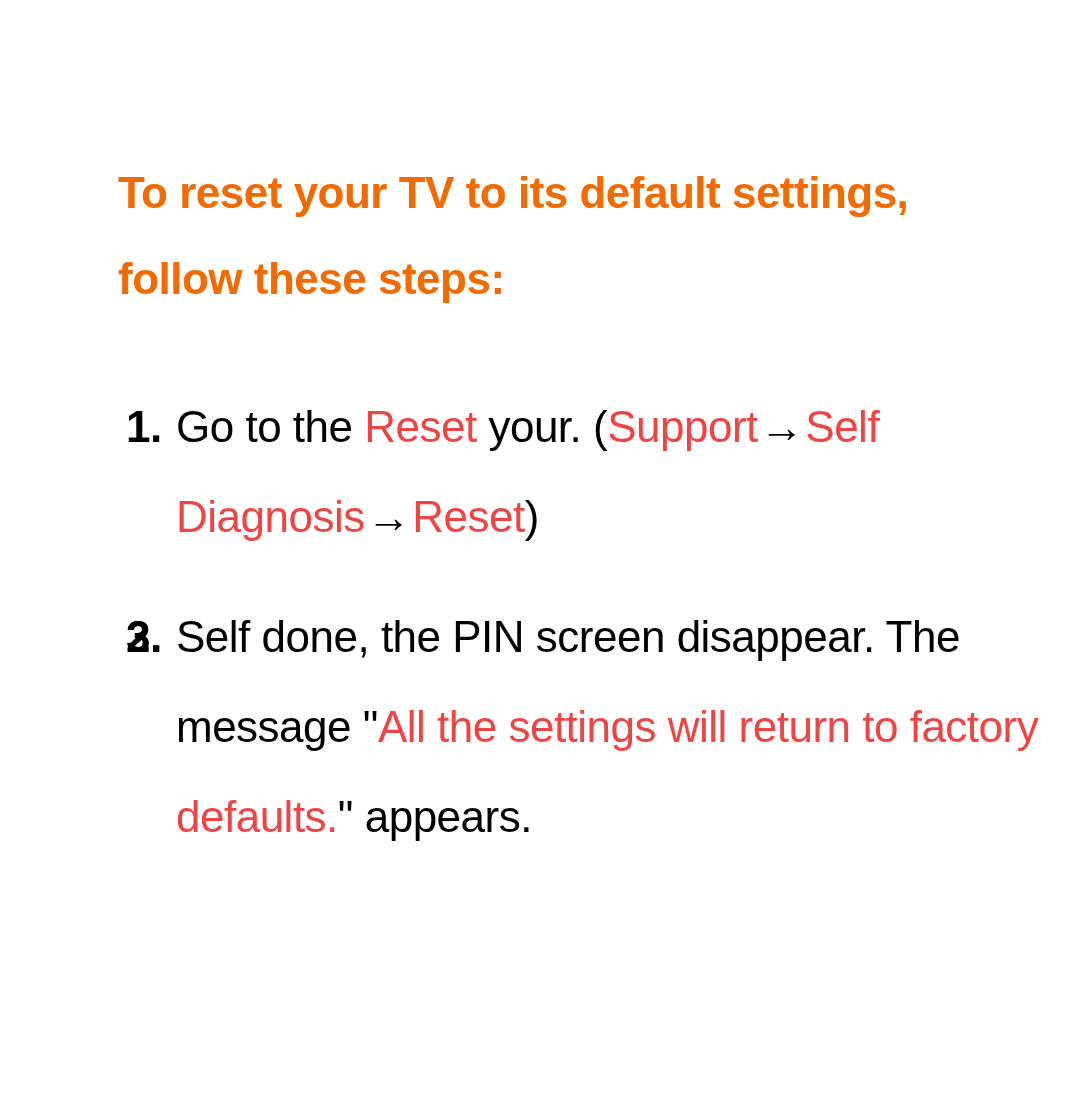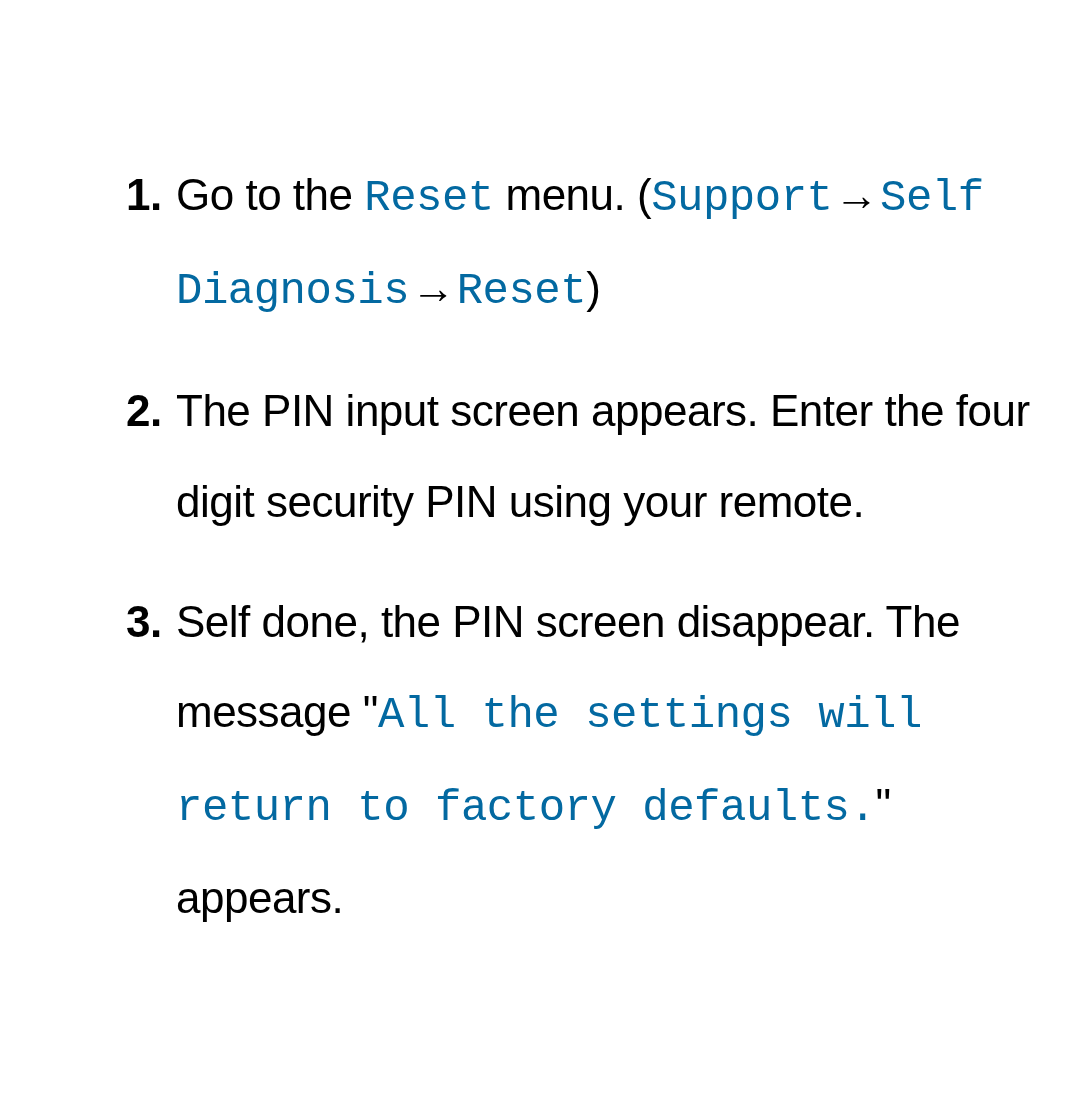--- a/index.html
+++ b/index.html
@@ -38,44 +38,43 @@
     margin-bottom: 30px;
     color: #000000;
   }
   ol.steps > li .num {
     position: absolute;
     left: 8px;
     top: 0;
     font-weight: 700;
   }
   .hl {
-    color: #0369a1;
-    font-family: Liberation Mono, monospace;
+    color: #ef4444;
   }
   .arrow {
     display: inline-block;
     padding: 0 2px;
   }
 </style>
 </head>
 <body>
 
 <div class="page">
 
+  <div class="intro">To reset your TV to its default settings, follow these steps:</div>
 
   <ol class="steps">
 
     <li>
       <span class="num">1.</span>
-      <span>Go to the </span><span class="hl">Reset</span><span> menu. (</span><span class="hl">Support</span><span class="arrow"> → </span><span class="hl">Self Diagnosis</span><span class="arrow"> → </span><span class="hl">Reset</span><span>)</span>
+      <span>Go to the </span><span class="hl">Reset</span><span> your. (</span><span class="hl">Support</span><span class="arrow"> → </span><span class="hl">Self Diagnosis</span><span class="arrow"> → </span><span class="hl">Reset</span><span>)</span>
     </li>
 
     <li>
       <span class="num">2.</span>
-      <span>The PIN input screen appears. Enter the four digit security PIN using your remote.</span>
     </li>
 
     <li>
       <span class="num">3.</span>
       <span>Self done, the PIN screen disappear. The message "</span><span class="hl">All the settings will return to factory defaults.</span><span>" appears.</span>
     </li>
 
   </ol>
 
 </div>

